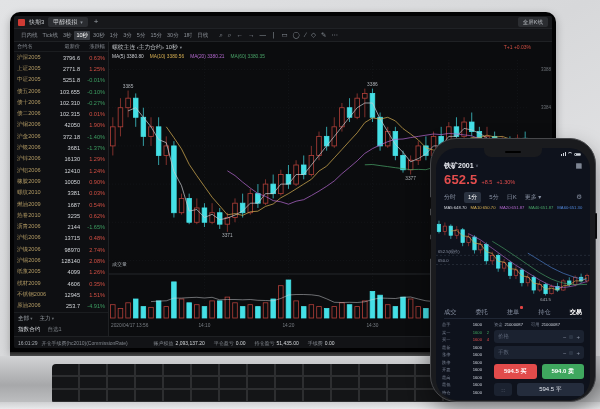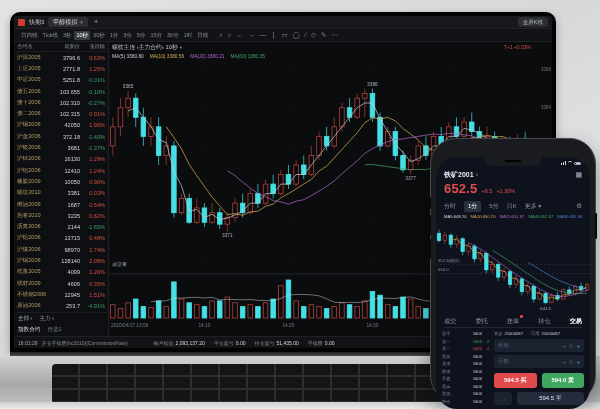--- a/index.html
+++ b/index.html
@@ -86,21 +86,21 @@
   .sb-time{color:#a7acb2;}
   .sb-items{display:flex;gap:9px;margin-left:22px;}
   .sb-item b{color:#d6d9dc;font-weight:normal;margin-left:2px;}
 
   
   .phone{position:absolute;left:430px;top:138px;width:166px;height:264px;background:#1a1b1e;
     border:1px solid #47484b;border-radius:26px;box-shadow:0 10px 22px rgba(0,0,0,.4);}
   .phone-btn{position:absolute;background:#0a0a0b;border-radius:1px;width:2px;}
   .pb1{left:-2px;top:58px;height:12px;} .pb2{left:-2px;top:76px;height:20px;}
   .pb3{left:-2px;top:100px;height:20px;} .pb4{right:-2px;top:74px;height:26px;}
-  .phone-screen{position:absolute;left:5px;top:18px;width:154px;height:252px;background:#0e121c;
+  .phone-screen{position:absolute;left:5px;top:9px;width:154px;height:252px;background:#0e121c;
     border-radius:21px;overflow:hidden;}
   .notch{position:absolute;left:50%;top:0;transform:translateX(-50%);width:58px;height:9px;
     background:#1a1b1e;border-radius:0 0 7px 7px;}
   .notch-slit{position:absolute;left:50%;top:3px;transform:translateX(-50%);width:16px;height:2px;
     background:#000;border-radius:1px;}
   .pstatus{position:absolute;right:9px;top:3px;display:flex;gap:2px;align-items:flex-end;height:5px;}
   .sig{display:flex;gap:0.8px;align-items:flex-end;}
   .sig i{display:block;width:1.3px;background:#cfd3da;}
   .wifi{width:4px;height:4px;border:1px solid #cfd3da;border-bottom:none;border-left:none;border-right:none;
     border-radius:50% 50% 0 0;}

